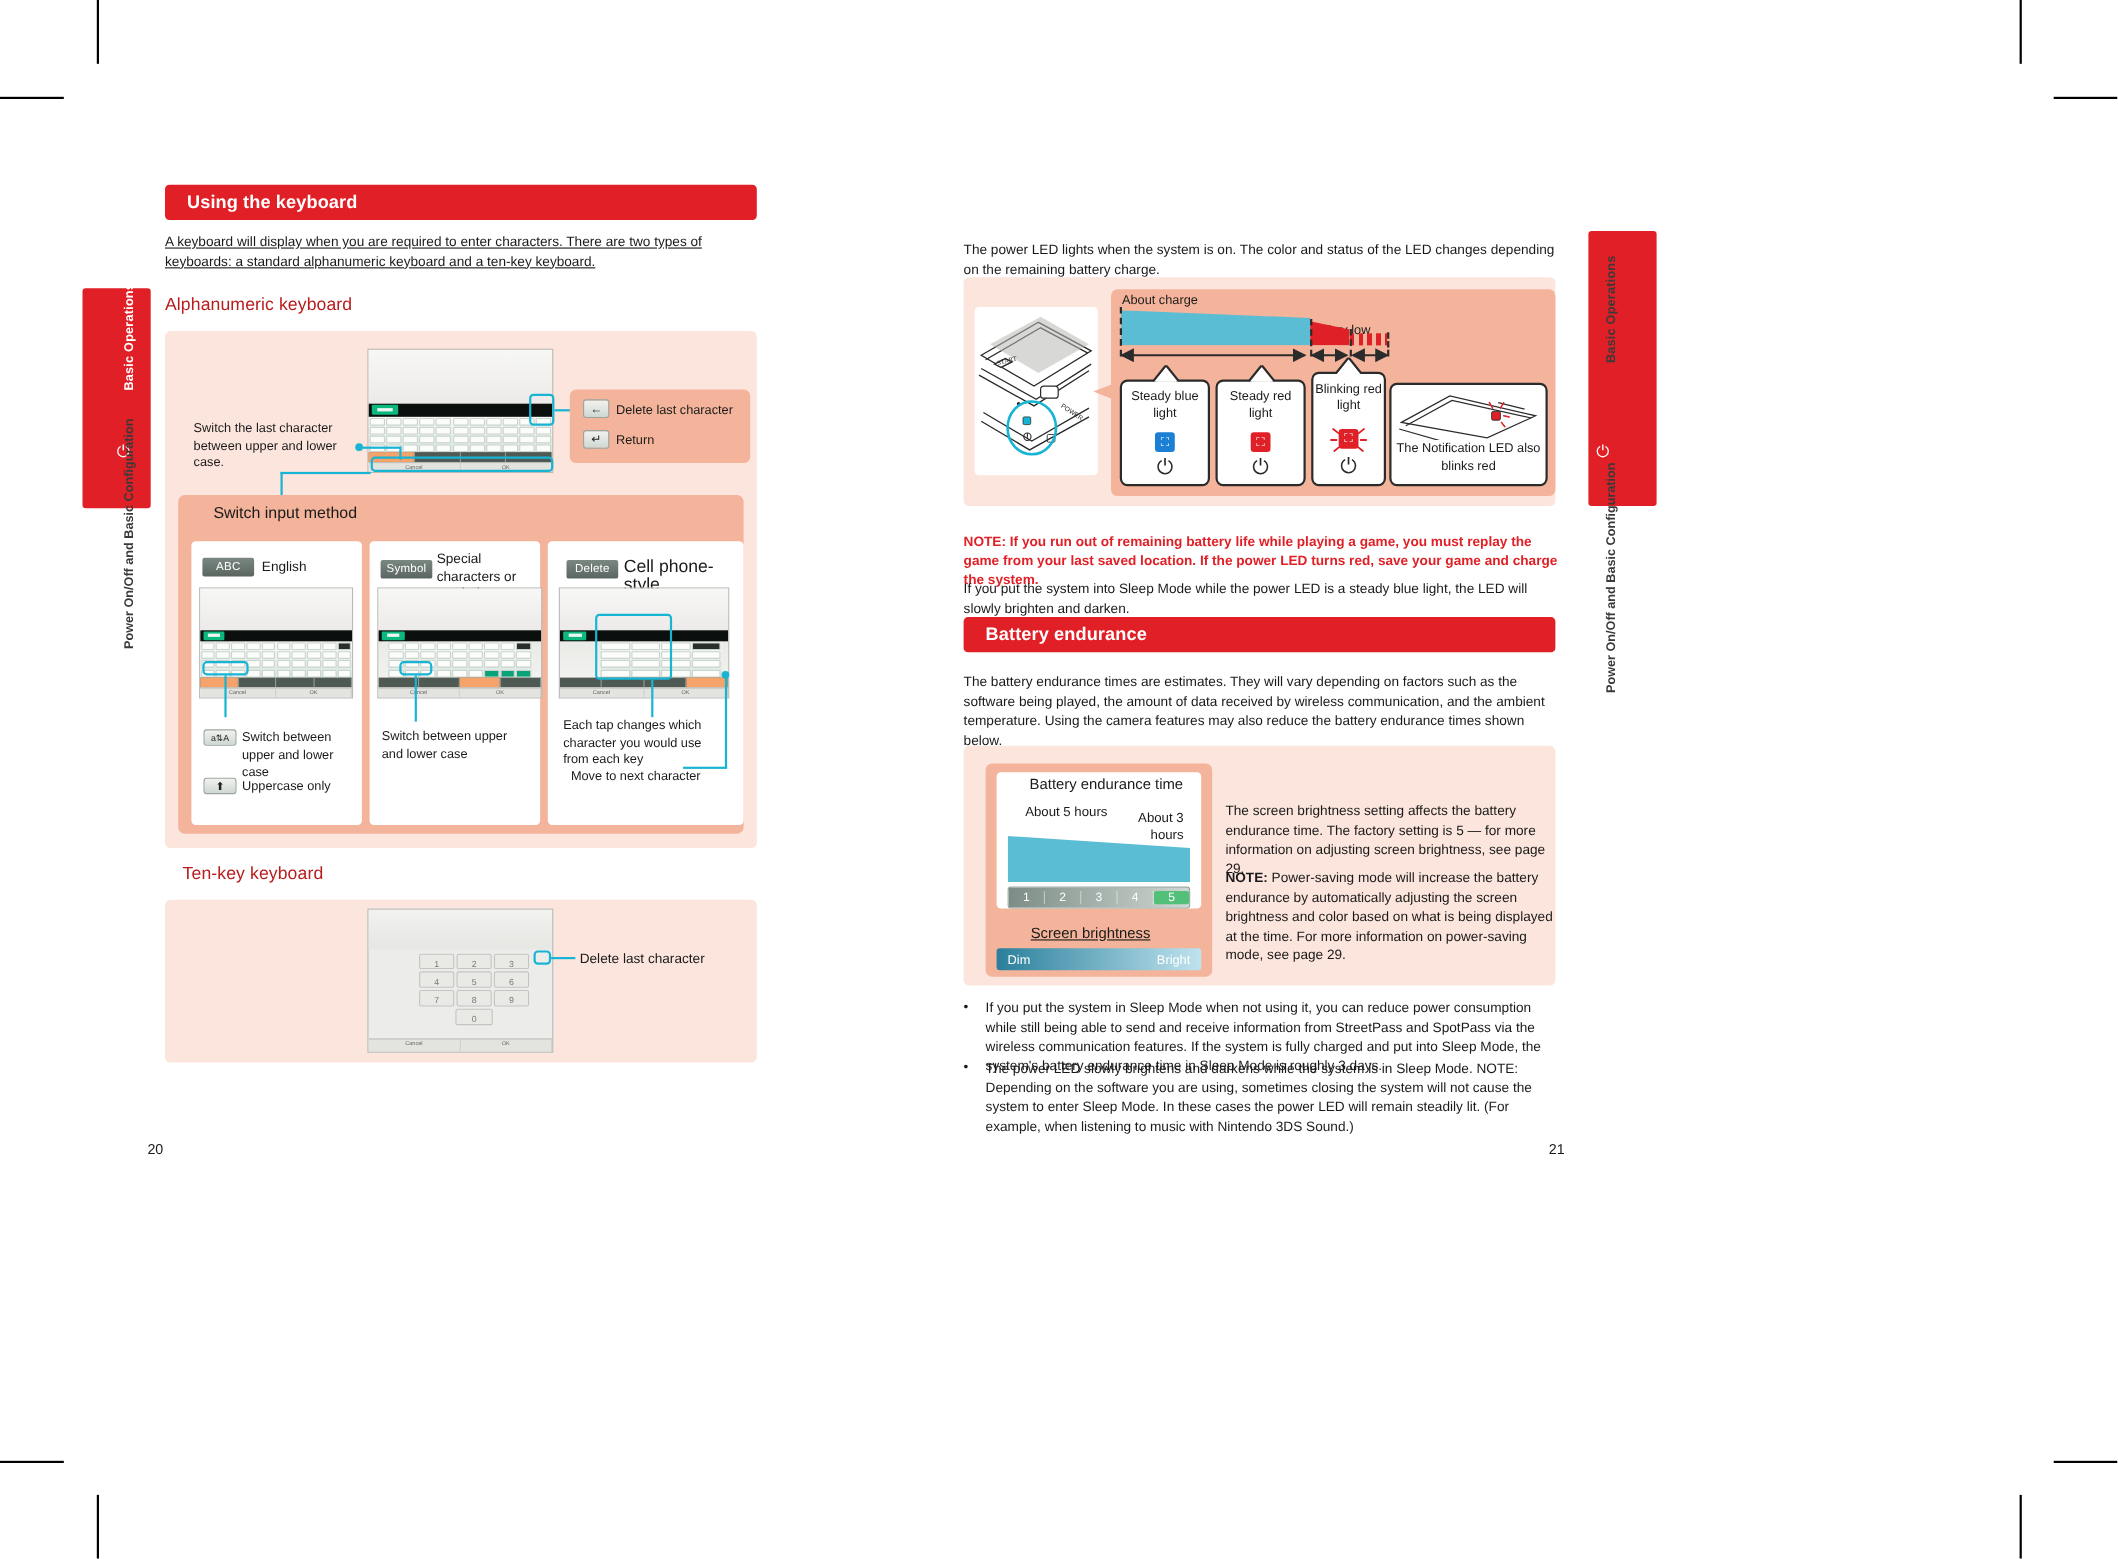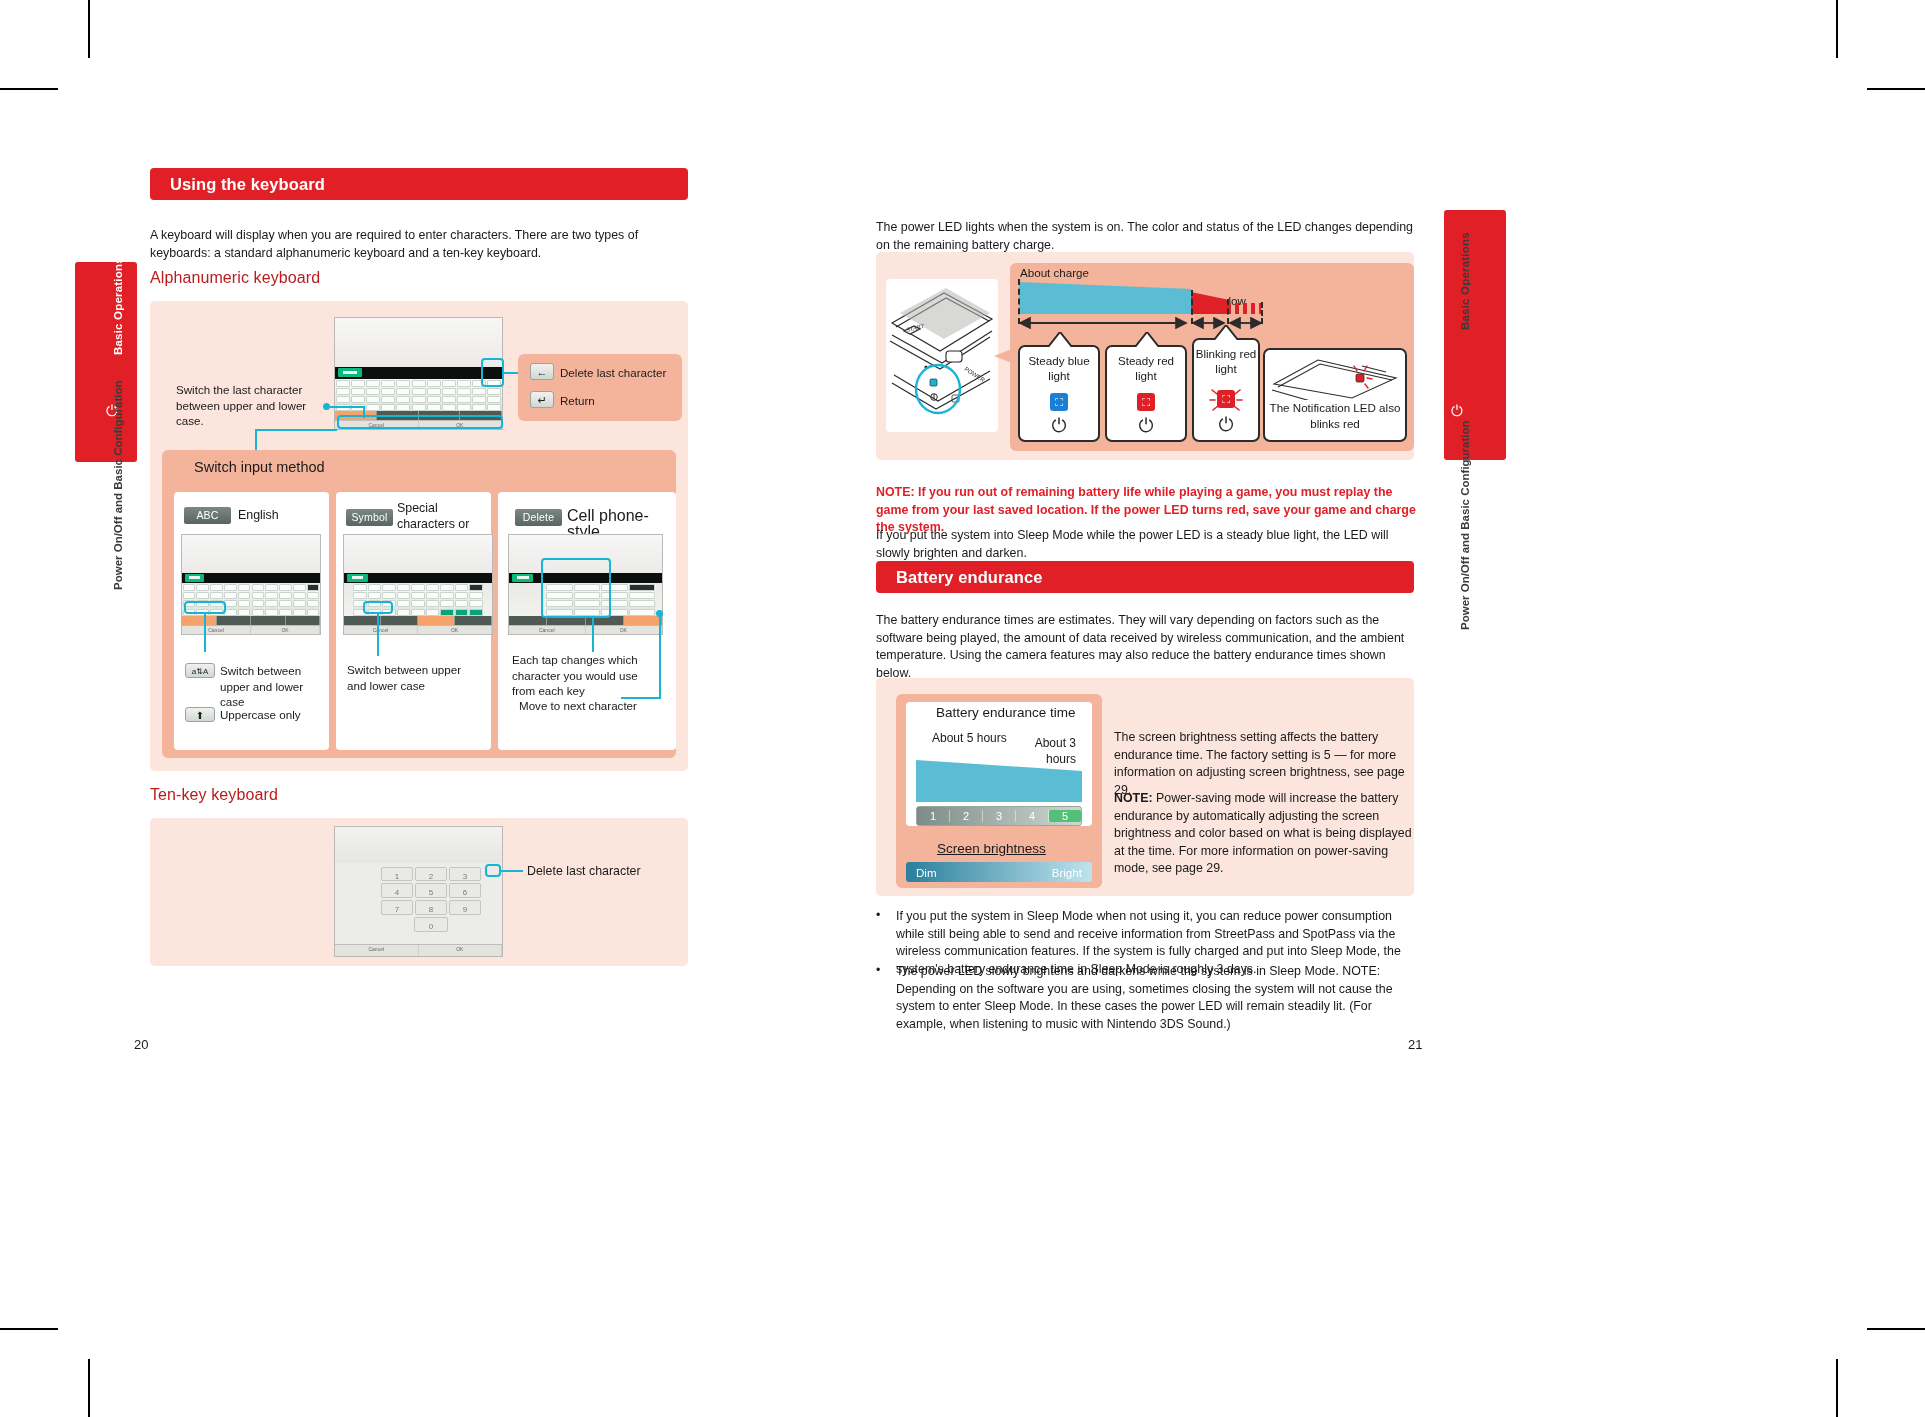--- a/index.html
+++ b/index.html
@@ -263,21 +263,21 @@
 
 <div class="page page-left">
 
   <div class="side-tab" style="left:75px;top:262px;height:200px;"></div>
   <div class="side-tab-label" style="left:112px;top:355px;transform:rotate(-90deg);">Basic Operations</div>
   <div class="power-glyph" style="left:101px;top:400px;">⏻</div>
   <div class="side-chapter" style="left:112px;top:590px;transform:rotate(-90deg);">Power On/Off and Basic Configuration</div>
 
   <div class="sec-head" style="left:150px;top:168px;width:538px;">Using the keyboard</div>
 
-  <div class="body-text" style="left:150px;top:227px;width:535px;">A keyboard will display when you are required to enter characters. There are two types of keyboards: a standard alphanumeric keyboard and a ten-key keyboard.</div>
+  <div class="body-text" style="left:150px;top:212px;width:535px;text-decoration:underline;">A keyboard will display when you are required to enter characters. There are two types of keyboards: a standard alphanumeric keyboard and a ten-key keyboard.</div>
 
   <div class="sub-head" style="left:150px;top:269px;">Alphanumeric keyboard</div>
 
   <div class="panel" style="left:150px;top:301px;width:538px;height:470px;"></div>
 
   <div class="ds-screen" style="left:334px;top:317px;width:169px;height:113px;">
     <div class="ds-top"></div>
     <div class="ds-textbar" style="top:44%;height:11%;">
       <div class="chip">
           <i></i>
@@ -568,21 +568,21 @@
     </div>
   </div>
   <div class="hl" style="left:541px;top:558px;width:70px;height:60px;"></div>
   <div class="lead v" style="left:592px;top:618px;height:34px;"></div>
   <div class="cap" style="left:512px;top:652px;width:150px;">Each tap changes which character you would use from each key</div>
   <div class="dot" style="left:656px;top:610px;"></div>
   <div class="lead v" style="left:659px;top:616px;height:82px;"></div>
   <div class="lead h" style="left:621px;top:697px;width:40px;"></div>
   <div class="cap" style="left:519px;top:698px;width:150px;">Move to next character</div>
 
-  <div class="sub-head" style="left:150px;top:786px;">Ten-key keyboard</div>
+  <div class="sub-head" style="left:166px;top:786px;">Ten-key keyboard</div>
 
   <div class="panel" style="left:150px;top:818px;width:538px;height:148px;"></div>
   <div class="ds-screen" style="left:334px;top:826px;width:169px;height:131px;background:#ececea;">
     <div class="ds-top" style="height:28%;background:linear-gradient(#f2f2f0,#e6e6e3);"></div>
     <div style="position:absolute;left:27%;right:12%;top:30%;bottom:18%;">
       <div style="display:flex;height:25%;">
         <div style="flex:1;margin:1px;background:#e9e9e6;border:0.5px solid #c4c4c1;border-radius:2px;font-size:8px;color:#7a7a77;text-align:center;line-height:2.2;">1</div>
         <div style="flex:1;margin:1px;background:#e9e9e6;border:0.5px solid #c4c4c1;border-radius:2px;font-size:8px;color:#7a7a77;text-align:center;line-height:2.2;">2</div>
         <div style="flex:1;margin:1px;background:#e9e9e6;border:0.5px solid #c4c4c1;border-radius:2px;font-size:8px;color:#7a7a77;text-align:center;line-height:2.2;">3</div>
       </div>

